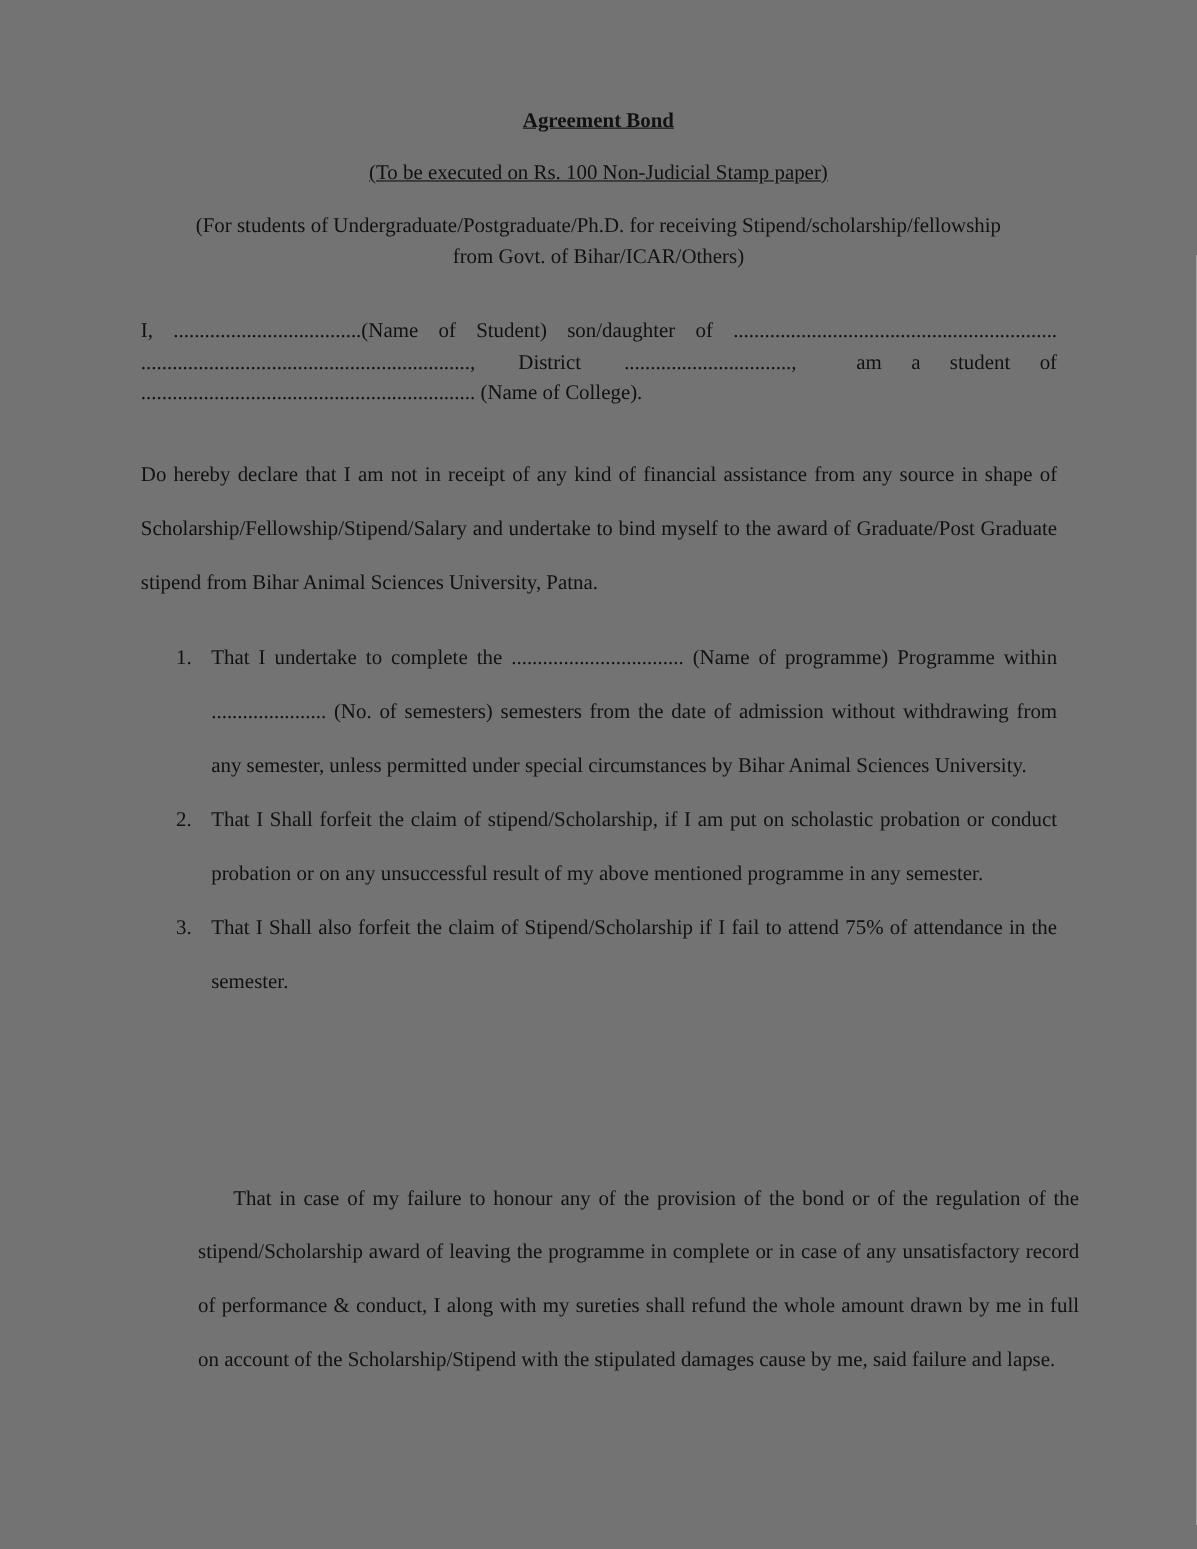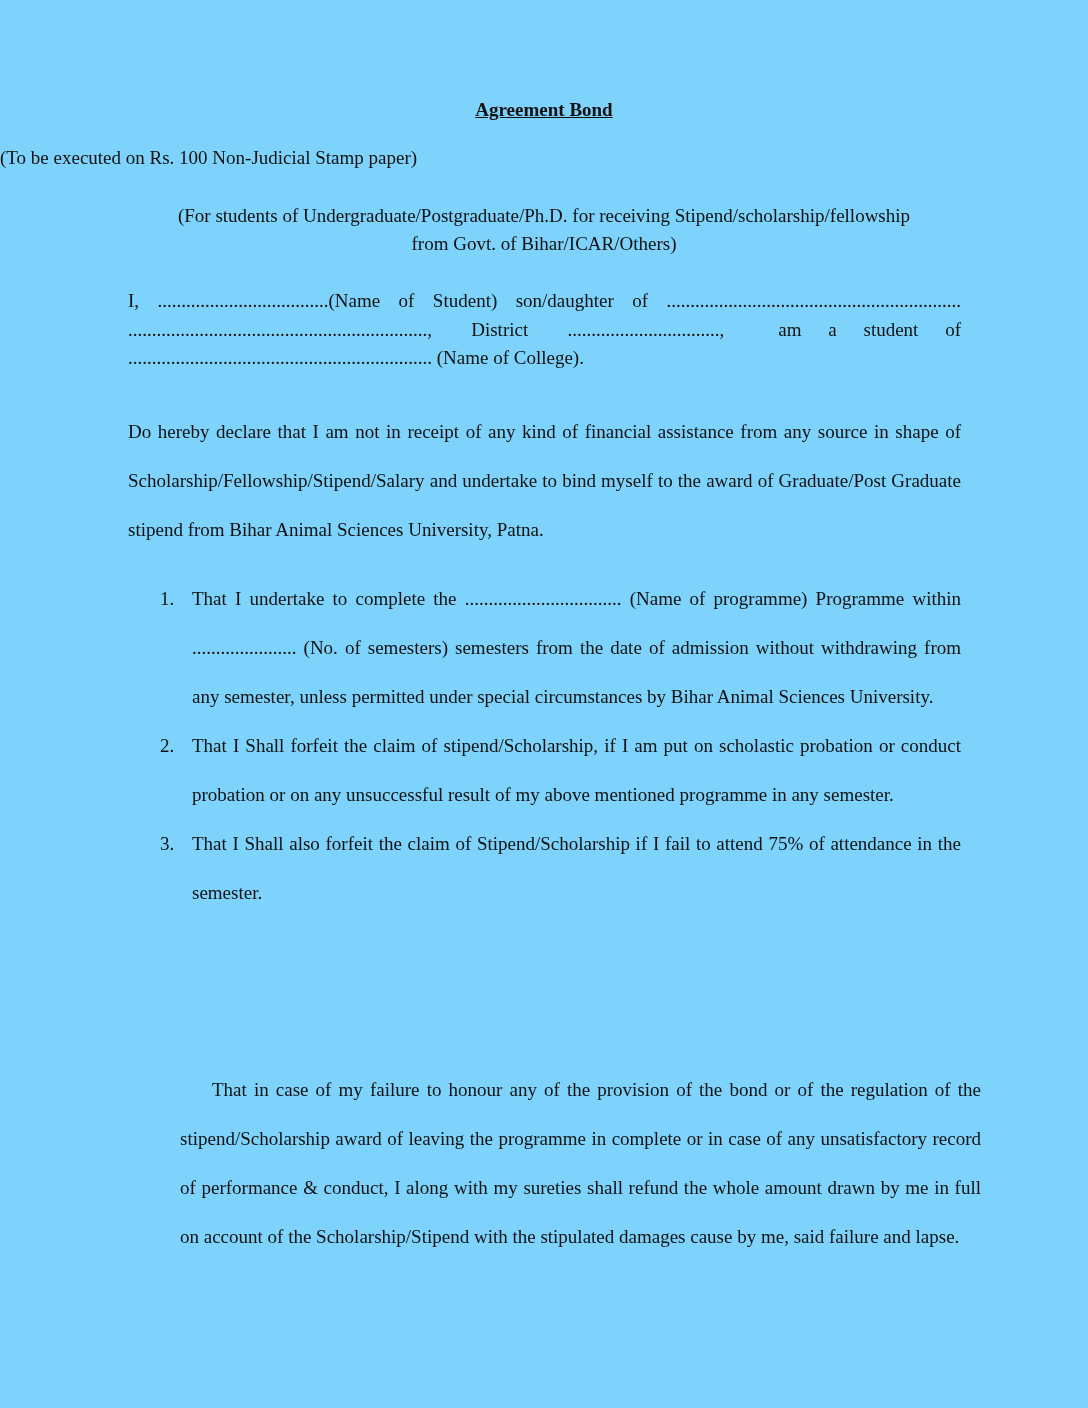--- a/index.html
+++ b/index.html
@@ -14,43 +14,45 @@
     font-family: "Liberation Serif", "DejaVu Serif", serif;
     color: #111111;
     font-size: 19px;
   }
   .page {
     position: absolute;
     left: 0;
     top: 0;
     width: 1088px;
     height: 1408px;
-    background: #7dd3fc;
+    background: #737373;
   }
   .title {
     position: absolute;
     top: 97px;
     left: 0;
     width: 1088px;
     text-align: center;
     font-weight: bold;
     text-decoration: underline;
     font-size: 19px;
     line-height: 26px;
   }
   .subtitle {
     position: absolute;
     top: 145px;
     left: 0;
     width: 1088px;
+    text-align: center;
     line-height: 26px;
+    text-decoration: underline;
   }
   .for-students {
     position: absolute;
-    top: 202px;
+    top: 192px;
     left: 120px;
     width: 848px;
     text-align: center;
     line-height: 28px;
   }
   .details {
     position: absolute;
     top: 287px;
     left: 128px;
     width: 833px;

